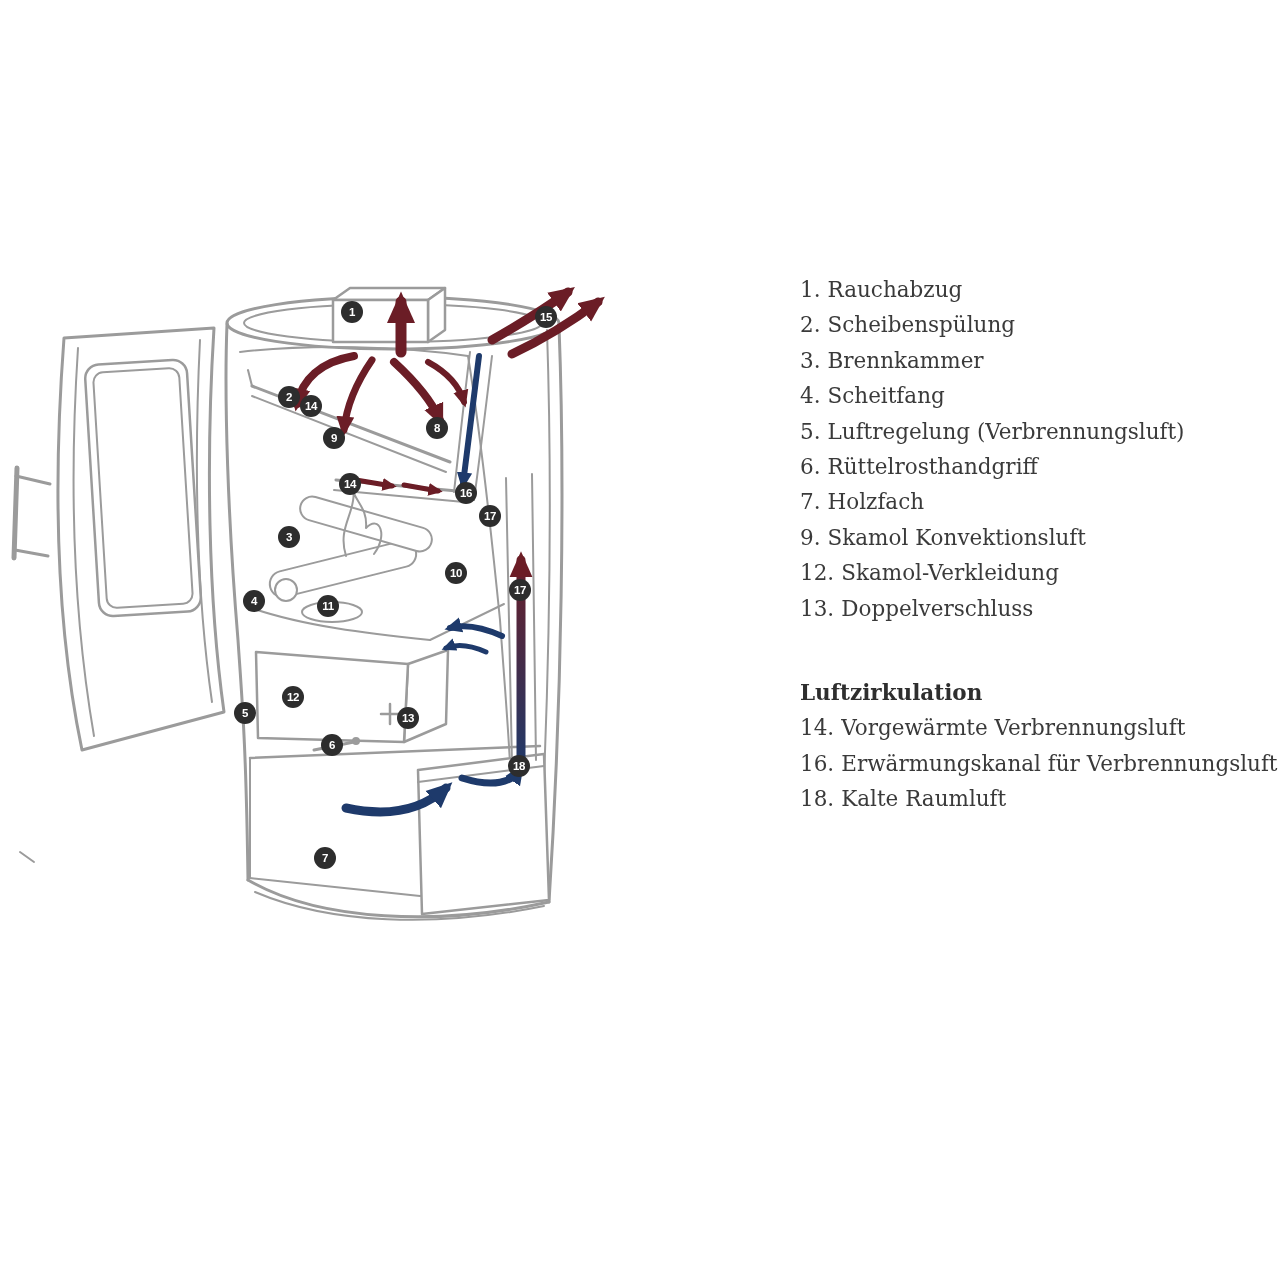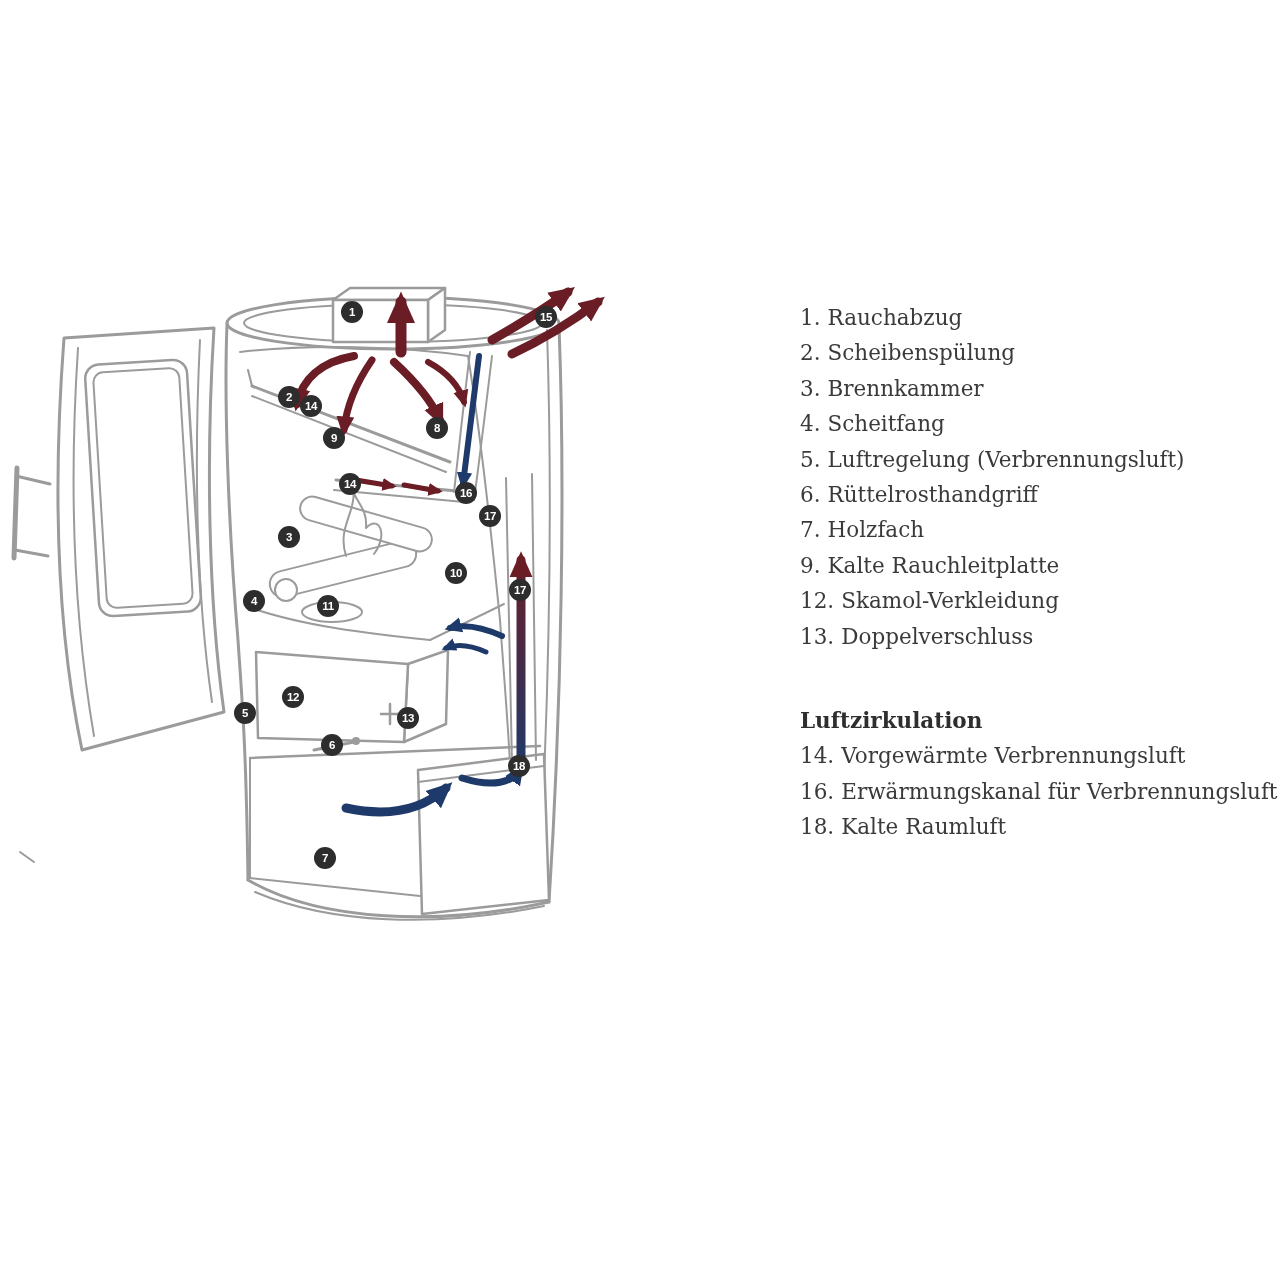--- a/index.html
+++ b/index.html
@@ -10,21 +10,21 @@
   
   .sline{stroke:var(--outline,#9b9b9b);fill:none;stroke-linecap:round;stroke-linejoin:round;}
   .sfill{stroke:var(--outline,#9b9b9b);fill:#ffffff;stroke-linejoin:round;}
   .smoke{stroke:var(--smoke-arrow,#6b1d26);fill:none;stroke-linecap:round;}
   .air{stroke:var(--air-arrow,#1e3a6b);fill:none;stroke-linecap:round;}
   .marker circle{fill:var(--marker-bg,#2d2d2d);}
   .marker text{fill:var(--marker-text,#ffffff);font-family:"Liberation Sans",sans-serif;
                font-size:11.5px;font-weight:bold;text-anchor:middle;letter-spacing:-0.3px;}
 
   
-  .legend{position:absolute;left:800px;top:300px;color:#3a3a3a;font-size:21.5px;}
+  .legend{position:absolute;left:800px;top:272px;color:#3a3a3a;font-size:21.5px;}
   .lrow{height:35.4px;line-height:35.4px;white-space:nowrap;}
   .lrow .num{margin-right:7px;}
   .legend-heading{height:35.4px;line-height:35.4px;font-weight:bold;margin-top:49px;color:#2e2e2e;}
 </style>
 </head>
 <body>
 
 <div id="page">
 
   <svg id="stove-svg" width="760" height="1280" viewBox="0 0 760 1280">
@@ -224,21 +224,21 @@
   </svg>
 
   <div class="legend">
     <div class="lrow"><span class="num">1.</span><span>Rauchabzug</span></div>
     <div class="lrow"><span class="num">2.</span><span>Scheibenspülung</span></div>
     <div class="lrow"><span class="num">3.</span><span>Brennkammer</span></div>
     <div class="lrow"><span class="num">4.</span><span>Scheitfang</span></div>
     <div class="lrow"><span class="num">5.</span><span>Luftregelung (Verbrennungsluft)</span></div>
     <div class="lrow"><span class="num">6.</span><span>Rüttelrosthandgriff</span></div>
     <div class="lrow"><span class="num">7.</span><span>Holzfach</span></div>
-    <div class="lrow"><span class="num">9.</span><span>Kalte Rauchleitplatte</span></div>
+    <div class="lrow"><span class="num">9.</span><span>Skamol Konvektionsluft</span></div>
     <div class="lrow"><span class="num">12.</span><span>Skamol-Verkleidung</span></div>
     <div class="lrow"><span class="num">13.</span><span>Doppelverschluss</span></div>
 
     <div class="legend-heading">Luftzirkulation</div>
 
     <div class="lrow"><span class="num">14.</span><span>Vorgewärmte Verbrennungsluft</span></div>
     <div class="lrow"><span class="num">16.</span><span>Erwärmungskanal für Verbrennungsluft</span></div>
     <div class="lrow"><span class="num">18.</span><span>Kalte Raumluft</span></div>
   </div>
 

